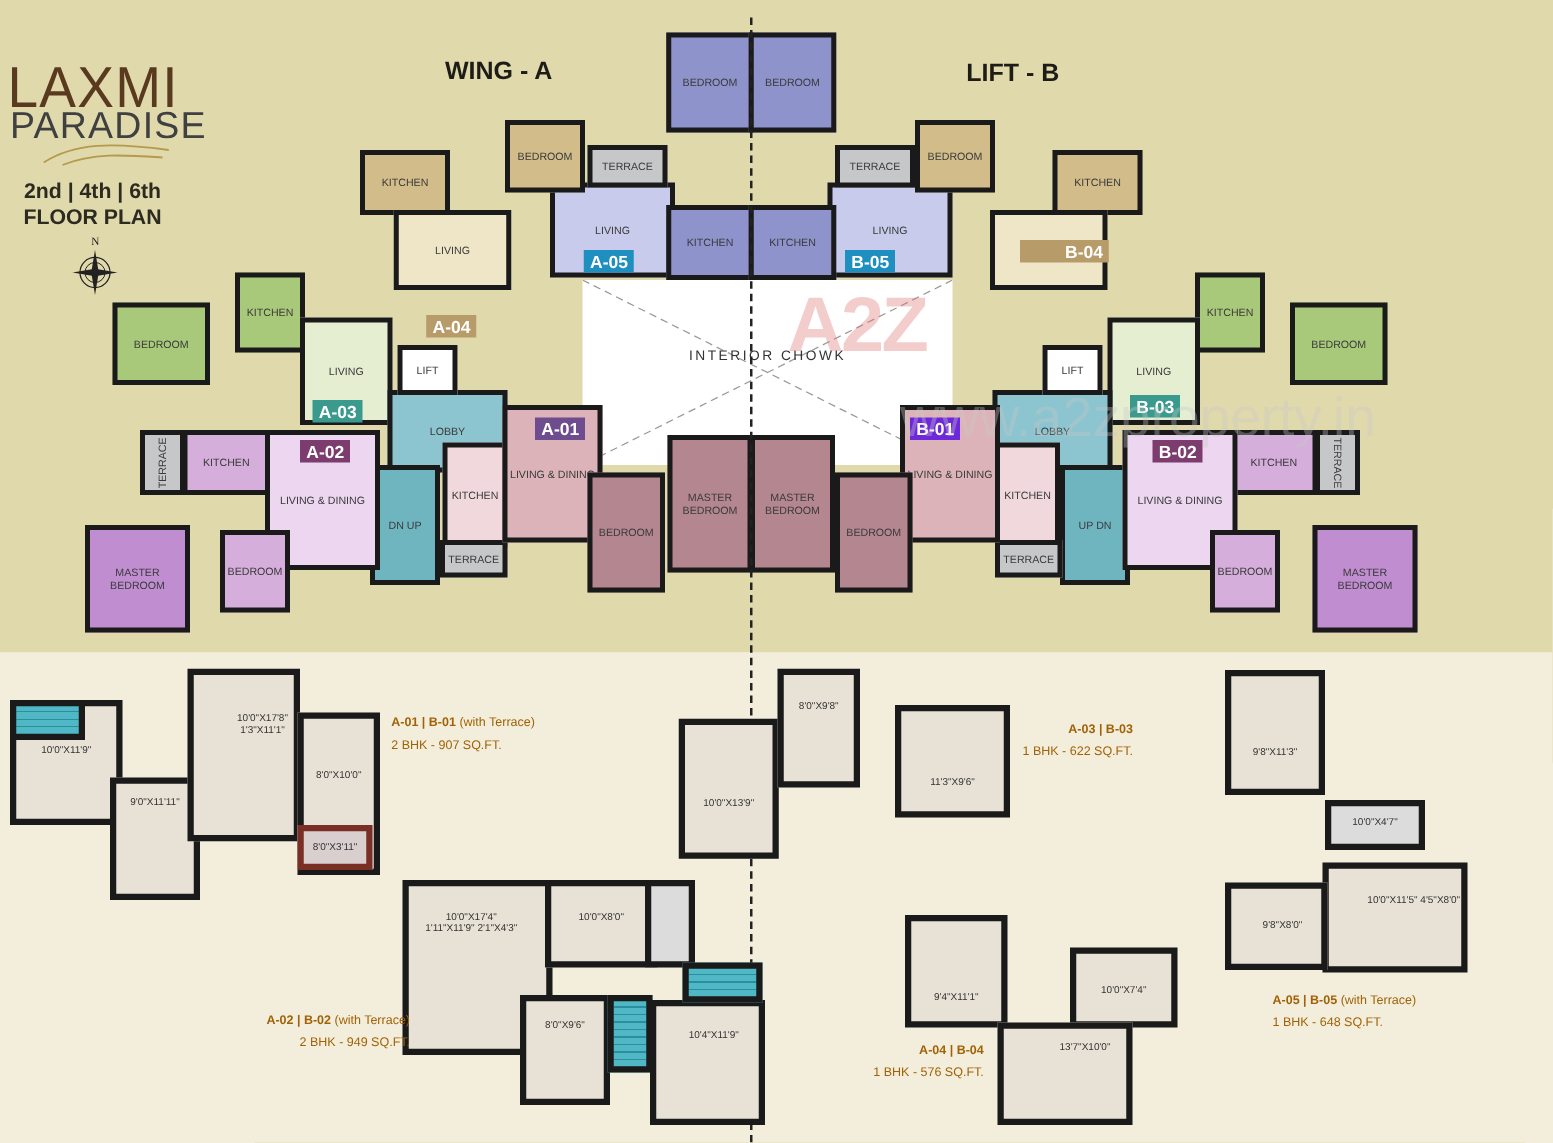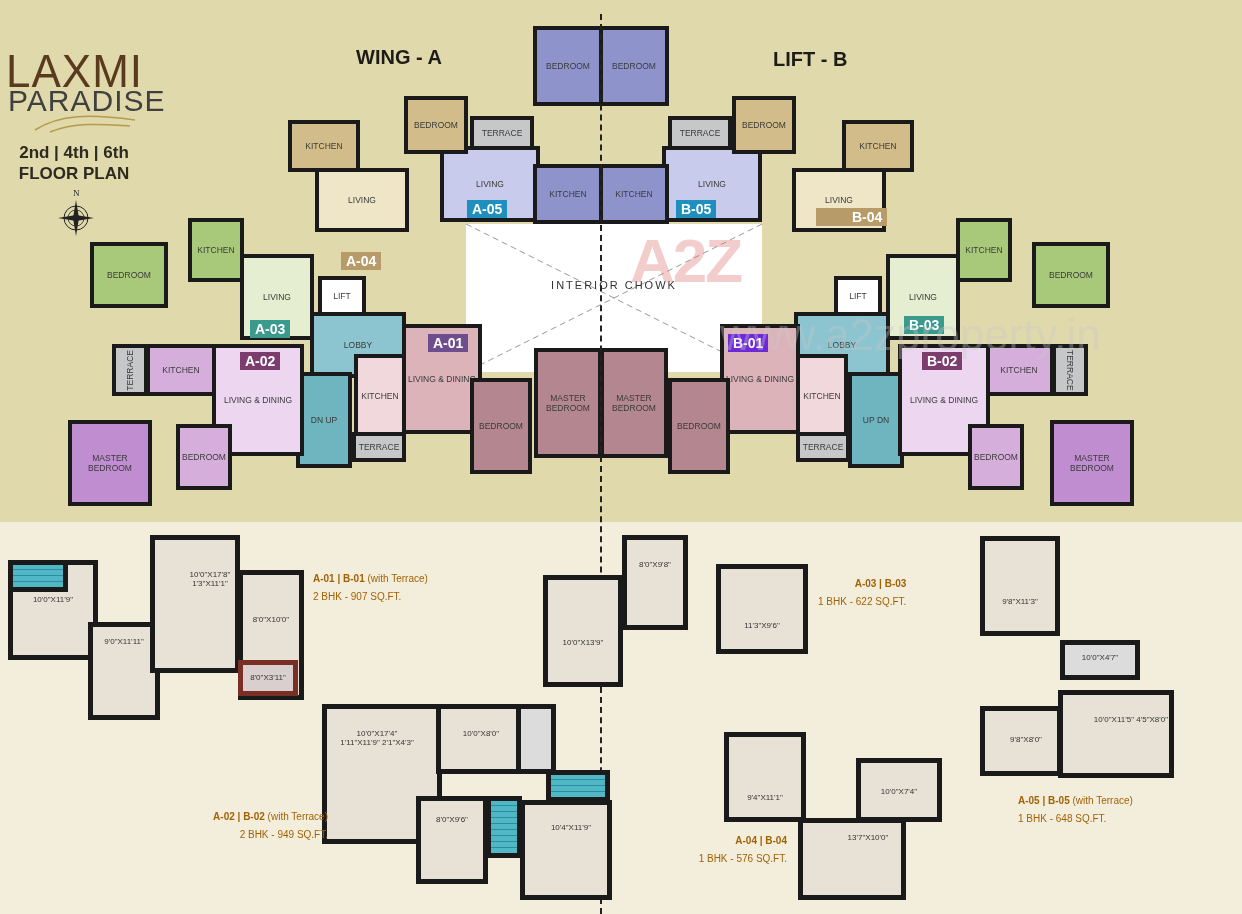--- a/index.html
+++ b/index.html
@@ -153,21 +153,21 @@
 
 <div class="room" style="left:732px;top:96px;width:64px;height:58px;background:#d2bd8a;">
     <span>BEDROOM</span>
   </div>
 <div class="room" style="left:842px;top:120px;width:72px;height:52px;background:#d2bd8a;">
     <span>KITCHEN</span>
   </div>
 <div class="room" style="left:792px;top:168px;width:94px;height:64px;background:#efe6c7;">
     <span>LIVING</span>
   </div>
-<div class="tag" style="left:816px;top:208px;background:#b79b68;padding-left:36px;">B-04</div>
+<div class="tag" style="left:816px;top:192px;background:#b79b68;padding-left:36px;">B-04</div>
 
 <div class="room" style="left:1032px;top:242px;width:78px;height:66px;background:#a9c97a;">
     <span>BEDROOM</span>
   </div>
 <div class="room" style="left:956px;top:218px;width:56px;height:64px;background:#a9c97a;">
     <span>KITCHEN</span>
   </div>
 <div class="room" style="left:886px;top:254px;width:74px;height:86px;background:#e5eed1;">
     <span>LIVING</span>
   </div>

